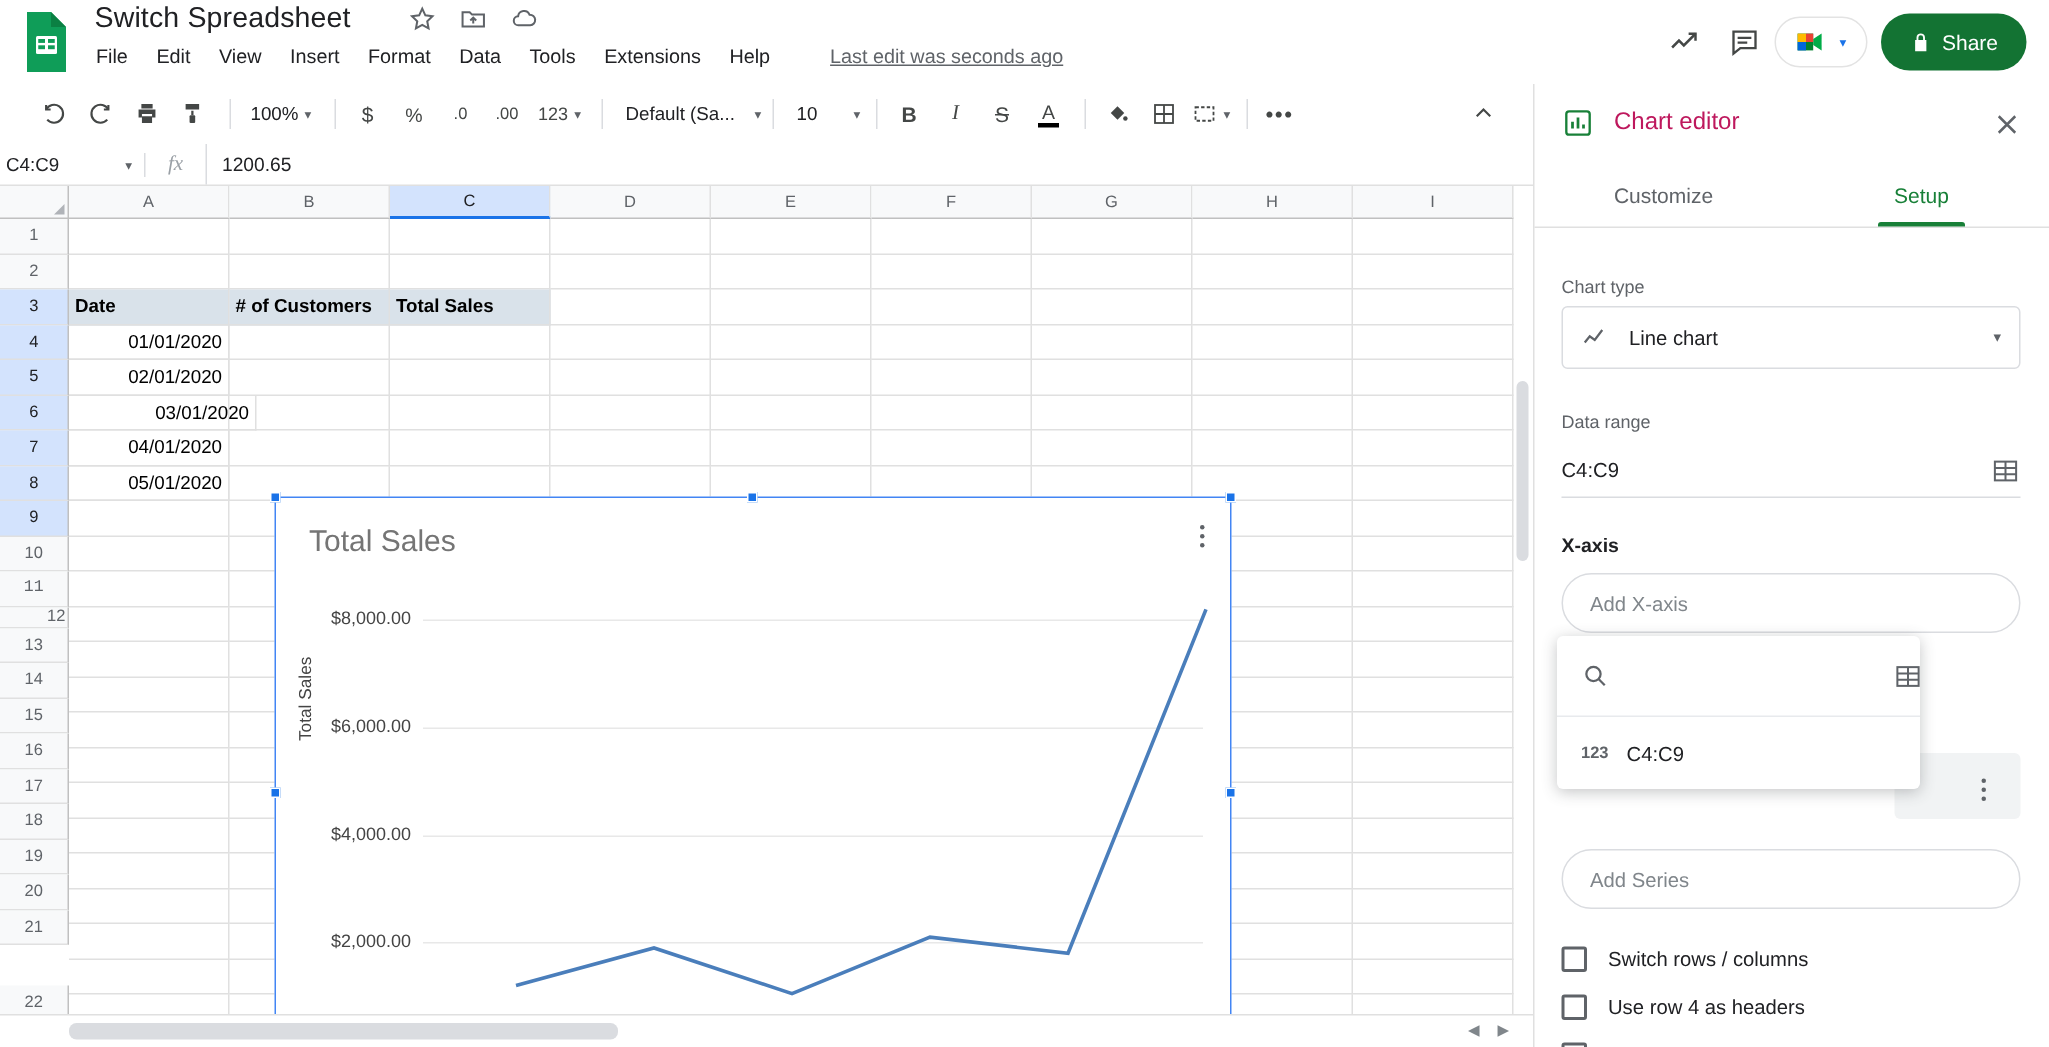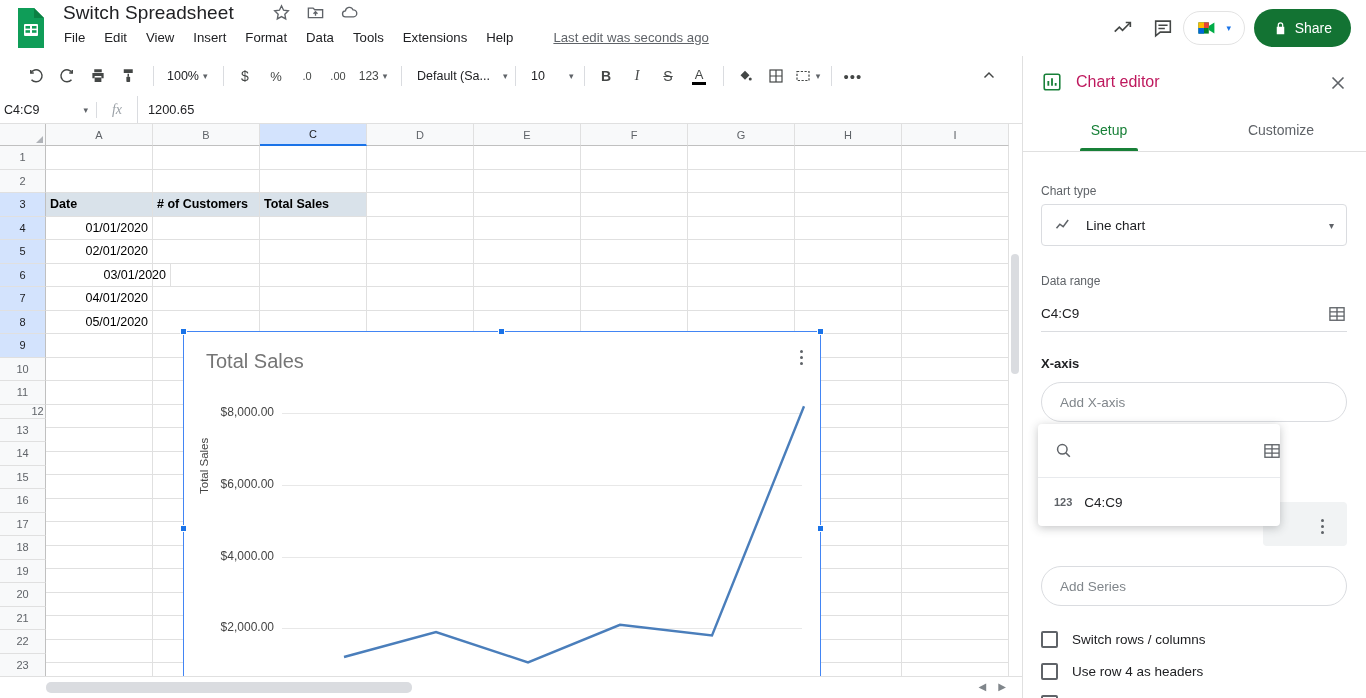--- a/index.html
+++ b/index.html
@@ -336,32 +336,32 @@
         <div class="rh" style="height: 23.5px;">1</div>
         <div class="rh" style="height: 23.5px;">2</div>
         <div class="rh sel" style="height: 23.5px;">3</div>
         <div class="rh sel" style="height: 23.5px;">4</div>
         <div class="rh sel" style="height: 23.5px;">5</div>
         <div class="rh sel" style="height: 23.5px;">6</div>
         <div class="rh sel" style="height: 23.5px;">7</div>
         <div class="rh sel" style="height: 23.5px;">8</div>
         <div class="rh sel" style="height: 23.5px;">9</div>
         <div class="rh" style="height: 23.5px;">10</div>
-        <div class="rh" style="height: 23.5px;">11</div>
+        <div class="rh" style="height: 23.5px; font-family: Liberation Mono, monospace;">11</div>
         <div class="rh" style="height: 14px; padding-left: 30px;">12</div>
         <div class="rh" style="height: 23.5px;">13</div>
         <div class="rh" style="height: 23.5px;">14</div>
         <div class="rh" style="height: 23.5px;">15</div>
         <div class="rh" style="height: 23.5px;">16</div>
         <div class="rh" style="height: 23.5px;">17</div>
         <div class="rh" style="height: 23.5px;">18</div>
         <div class="rh" style="height: 23.5px;">19</div>
         <div class="rh" style="height: 23.5px;">20</div>
         <div class="rh" style="height: 23.5px;">21</div>
-        <div class="rh" style="height: 23.5px;">22</div>
+        <div class="rh" style="height: 23.5px; margin-top: 27px;">22</div>
         <div class="rh" style="height: 23.5px;">23</div>
         <div class="rh" style="height: 23.5px;">24</div>
       </div>
     <div class="cells" id="cells">
         <div class="cell " style="left: 0px; top: 0px; width: 107px; height: 23.5px;"></div>
         <div class="cell " style="left: 107px; top: 0px; width: 107px; height: 23.5px;"></div>
         <div class="cell " style="left: 214px; top: 0px; width: 107px; height: 23.5px;"></div>
         <div class="cell " style="left: 321px; top: 0px; width: 107px; height: 23.5px;"></div>
         <div class="cell " style="left: 428px; top: 0px; width: 107px; height: 23.5px;"></div>
         <div class="cell " style="left: 535px; top: 0px; width: 107px; height: 23.5px;"></div>
@@ -636,22 +636,22 @@
       </span>
       <span class="panel-title">Chart editor</span>
       <span class="panel-close">
         <svg width="22" height="22" viewBox="0 0 24 24" fill="none" stroke="#5f6368" stroke-width="1.8">
           <path d="M6 6l12 12M18 6L6 18"></path>
         </svg>
       </span>
     </div>
 
     <div class="tabs">
+      <div class="tab">Customize</div>
       <div class="tab active">Setup</div>
-      <div class="tab">Customize</div>
     </div>
 
     <div class="fieldlabel" style="left:18px; top:128px;">Chart type</div>
     <div class="select-box" style="left:18px; top:148px; width:306px;">
       <span style="display:flex;margin-right:12px">
         <svg width="20" height="20" viewBox="0 0 24 24" fill="none" stroke="#5f6368" stroke-width="1.8">
           <path d="M3 16l4-5 4 3 6-8"></path>
         </svg>
       </span>
       <span>Line chart</span>

